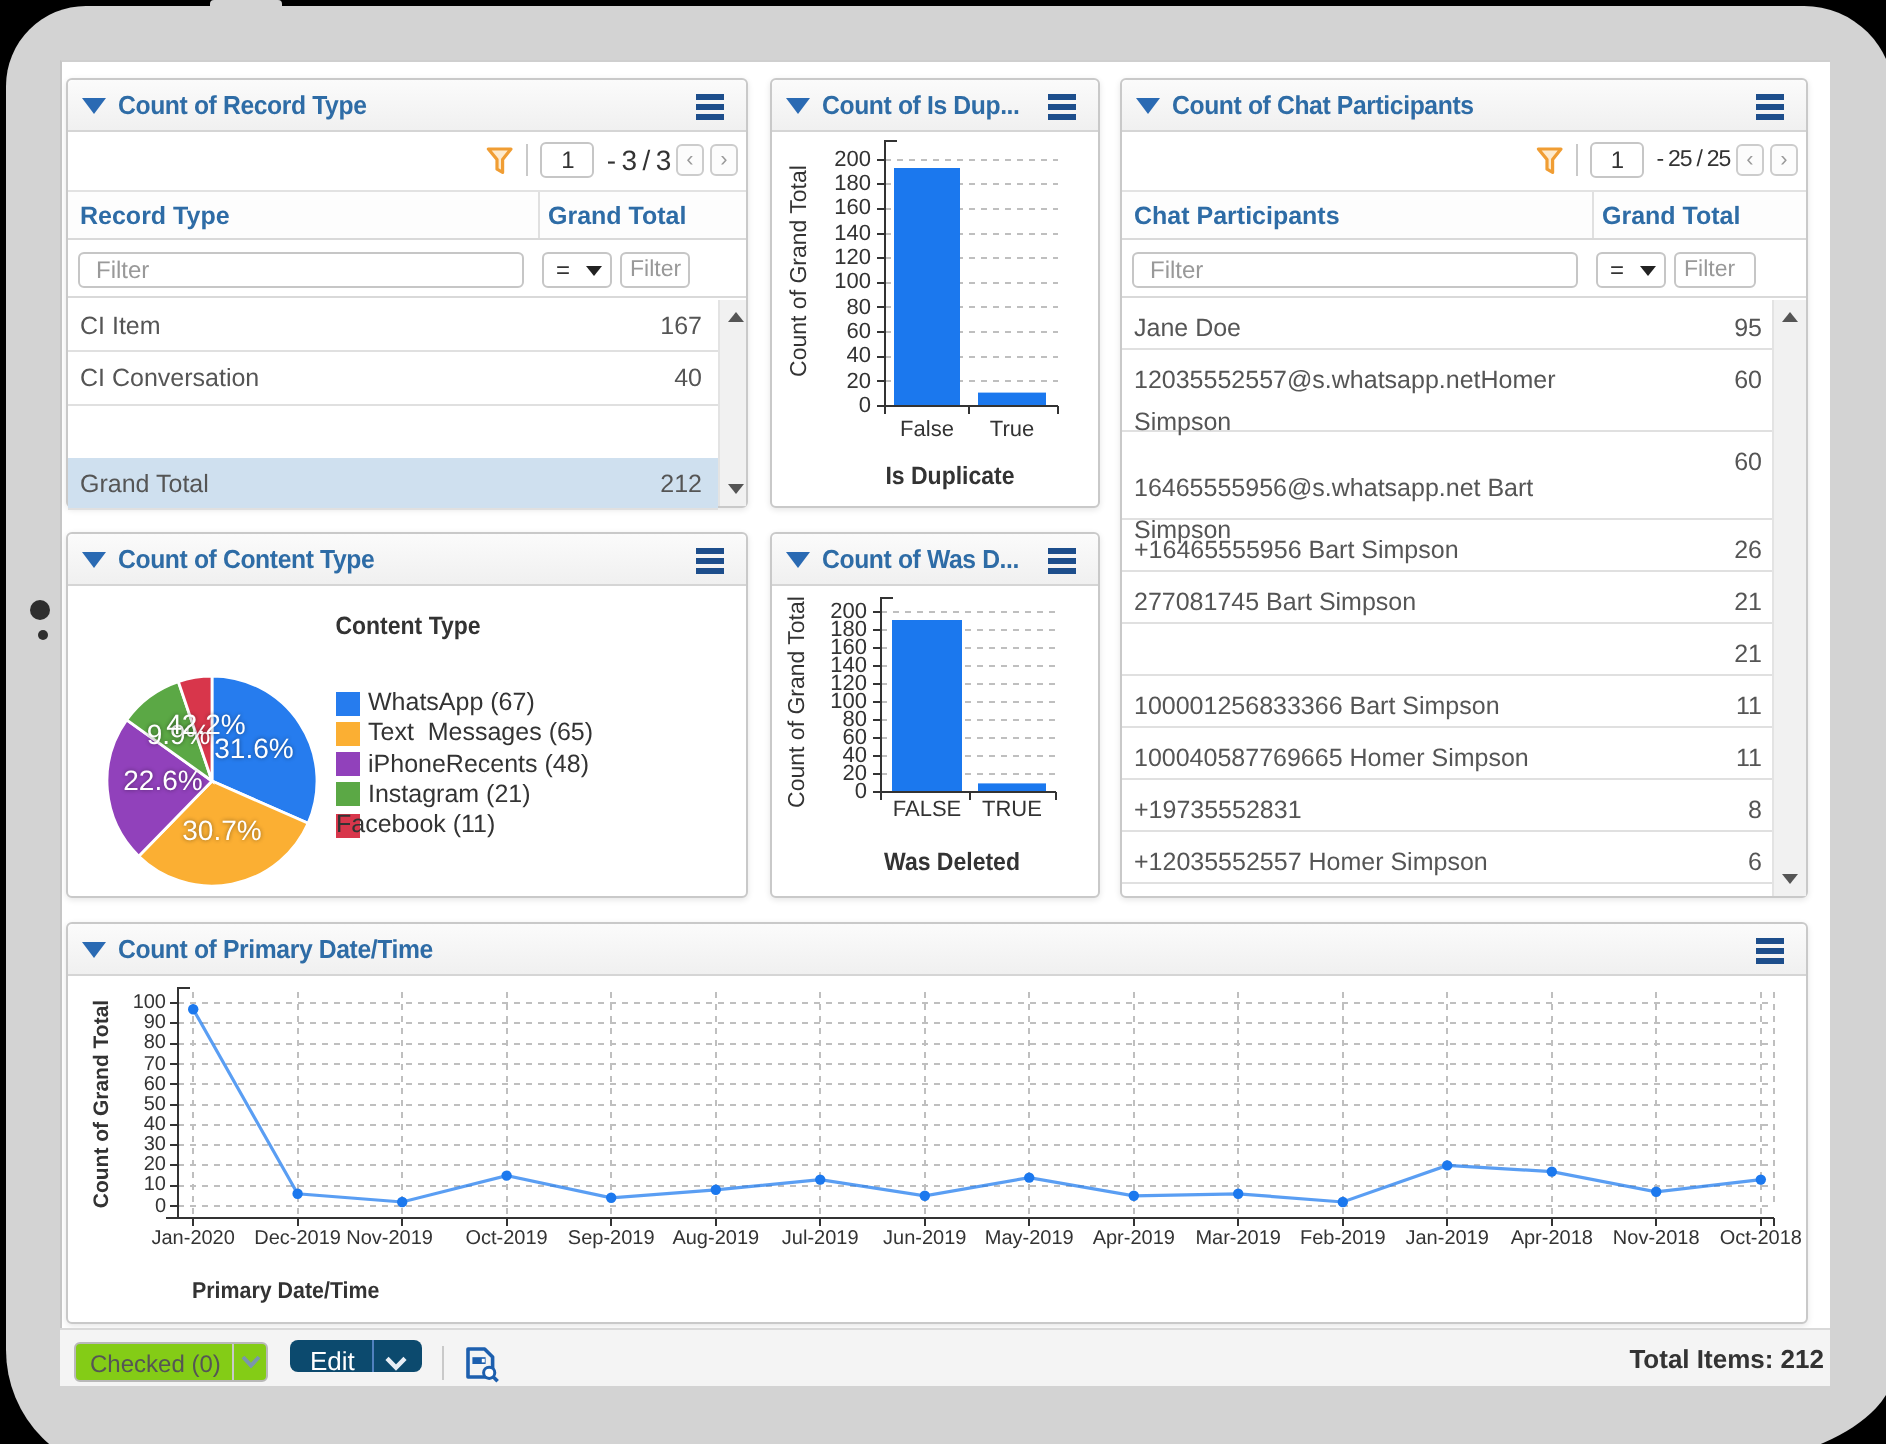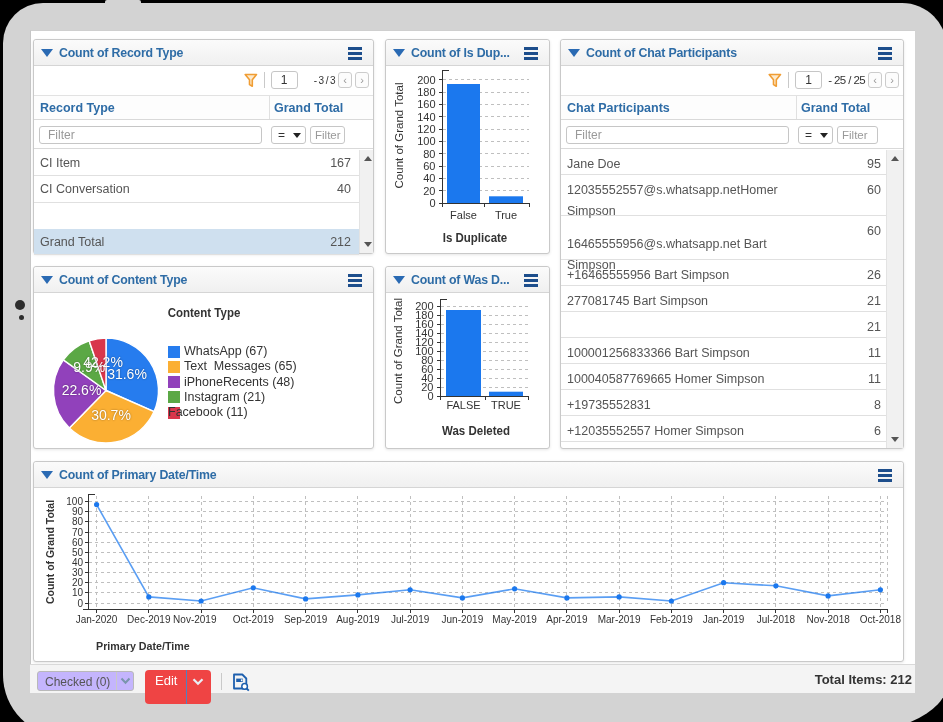--- a/index.html
+++ b/index.html
@@ -38,21 +38,21 @@
 <div style="position:absolute;top:0;left:0;right:0;height:3px;background:#1d4e8c"></div>
 <div style="position:absolute;top:5px;left:0;right:0;height:3px;background:#1d4e8c"></div>
 <div style="position:absolute;top:10px;left:0;right:0;height:3px;background:#1d4e8c"></div>
 </div>
       <div style="position:absolute;right:4px;top:27px;height:26px;display:flex;align-items:center">
 <svg width="14" height="15" viewBox="0 0 14 15" style="display:block">
           <path d="M1.2 1.5 H12.5 L8.3 6.8 V13.2 L5.5 11.6 V6.8 Z" fill="#fdeacd" stroke="#f09d33" stroke-width="1.6" stroke-linejoin="round"></path>
         </svg>
 <div style="width:1px;height:16px;background:#c9c9c9;margin:0 6px"></div>
 <div class="pginput">1</div>
-<div style="font-size:10px;color:#333;margin:0 3px 0 16px;letter-spacing:-0.6px">- 3 / 3</div>
+<div style="font-size:14px;color:#333;margin:0 3px 0 6px;letter-spacing:-0.6px">- 3 / 3</div>
 <div class="navbtn">‹</div>
 <div class="navbtn" style="margin-left:3px">›</div>
 </div>
       <div style="position:absolute;left:0;right:0;top:55px;height:25px;border-top:1px solid #e2e2e2;border-bottom:1px solid #d9d9d9;background:#fdfdfd">
         <div style="position:absolute;left:6px;top:4.5px;font-weight:bold;font-size:12.5px;color:#2e6ca6">Record Type</div>
         <div style="position:absolute;left:235px;top:0;bottom:0;width:1px;background:#e0e0e0"></div>
         <div style="position:absolute;left:240px;top:4.5px;font-weight:bold;font-size:12.5px;color:#2e6ca6">Grand Total</div>
       </div>
       <div style="position:absolute;left:0;right:0;top:81px;height:28px;border-bottom:1px solid #d9d9d9">
         <div style="position:absolute;left:5px;top:5px;width:223px;height:18px;border:1px solid #c6c6c6;border-radius:3px;background:#fff;color:#999;font-size:12px;padding-left:8px;line-height:17px">Filter</div>
@@ -397,36 +397,36 @@
         <div style="position:absolute;left:191.3px;top:152px;width:56px;text-align:center;font-size:10px;color:#333">Oct-2019</div>
         <div style="position:absolute;left:243.6px;top:152px;width:56px;text-align:center;font-size:10px;color:#333">Sep-2019</div>
         <div style="position:absolute;left:295.9px;top:152px;width:56px;text-align:center;font-size:10px;color:#333">Aug-2019</div>
         <div style="position:absolute;left:348.1px;top:152px;width:56px;text-align:center;font-size:10px;color:#333">Jul-2019</div>
         <div style="position:absolute;left:400.4px;top:152px;width:56px;text-align:center;font-size:10px;color:#333">Jun-2019</div>
         <div style="position:absolute;left:452.6px;top:152px;width:56px;text-align:center;font-size:10px;color:#333">May-2019</div>
         <div style="position:absolute;left:504.9px;top:152px;width:56px;text-align:center;font-size:10px;color:#333">Apr-2019</div>
         <div style="position:absolute;left:557.1px;top:152px;width:56px;text-align:center;font-size:10px;color:#333">Mar-2019</div>
         <div style="position:absolute;left:609.4px;top:152px;width:56px;text-align:center;font-size:10px;color:#333">Feb-2019</div>
         <div style="position:absolute;left:661.6px;top:152px;width:56px;text-align:center;font-size:10px;color:#333">Jan-2019</div>
-        <div style="position:absolute;left:713.9px;top:152px;width:56px;text-align:center;font-size:10px;color:#333">Jul-2018</div>
+        <div style="position:absolute;left:713.9px;top:152px;width:56px;text-align:center;font-size:10px;color:#333">Apr-2018</div>
         <div style="position:absolute;left:766.1px;top:152px;width:56px;text-align:center;font-size:10px;color:#333">Nov-2018</div>
         <div style="position:absolute;left:818.4px;top:152px;width:56px;text-align:center;font-size:10px;color:#333">Oct-2018</div>
         <div style="position:absolute;left:62px;top:178px;font-weight:bold;font-size:11.5px;color:#333;transform:scaleX(.93);transform-origin:0 0">Primary Date/Time</div>
       </div>
     </div>
 <div style="position:absolute;left:30px;top:664px;width:885px;height:29px;background:#f4f4f4;border-top:1px solid #d9d9d9">
-      <div style="position:absolute;left:7px;top:6px;width:97px;height:20px;background:#c4b5fd;border:1px solid #b9b9b9;border-radius:3px">
+      <div style="position:absolute;left:7px;top:6px;width:97px;height:20px;background:#84cc16;border:1px solid #b9b9b9;border-radius:3px">
         <div style="position:absolute;left:7px;top:3px;font-size:12px;color:#555">Checked (0)</div>
         <div style="position:absolute;right:0;top:0;bottom:0;width:17px;border-left:1px solid #c9c9c9">
           <svg style="position:absolute;left:3px;top:5px" width="11" height="8" viewBox="0 0 11 8">
             <path d="M1.5 1.5 L5.5 5.8 L9.5 1.5" fill="none" stroke="#7a95ad" stroke-width="2"></path>
           </svg>
         </div>
       </div>
-      <div style="position:absolute;left:115px;top:5px;width:66px;height:34px;background:#ef4444;border-radius:4px">
+      <div style="position:absolute;left:115px;top:5px;width:66px;height:16px;background:#0c4a6e;border-radius:4px">
         <div style="position:absolute;left:10px;top:3px;font-size:13px;color:#fff">Edit</div>
         <div style="position:absolute;left:41px;top:0;bottom:0;width:1px;background:#5181bf"></div>
         <svg style="position:absolute;left:47px;top:8px" width="12" height="8" viewBox="0 0 12 8">
           <path d="M1.5 1.2 L6 5.8 L10.5 1.2" fill="none" stroke="#e8eef5" stroke-width="2.2"></path>
         </svg>
       </div>
       <div style="position:absolute;left:191px;top:8px;width:1px;height:17px;background:#c9c9c9"></div>
       <svg style="position:absolute;left:202px;top:7px" width="19" height="20" viewBox="0 0 19 20">
         <path d="M2 2.5 H10.3 L14.3 6.5 V16.5 H2 Z" fill="none" stroke="#1d5fae" stroke-width="1.8" stroke-linejoin="round"></path>
         <rect x="4.2" y="6.6" width="6.6" height="3.4" fill="#1d5fae"></rect>

